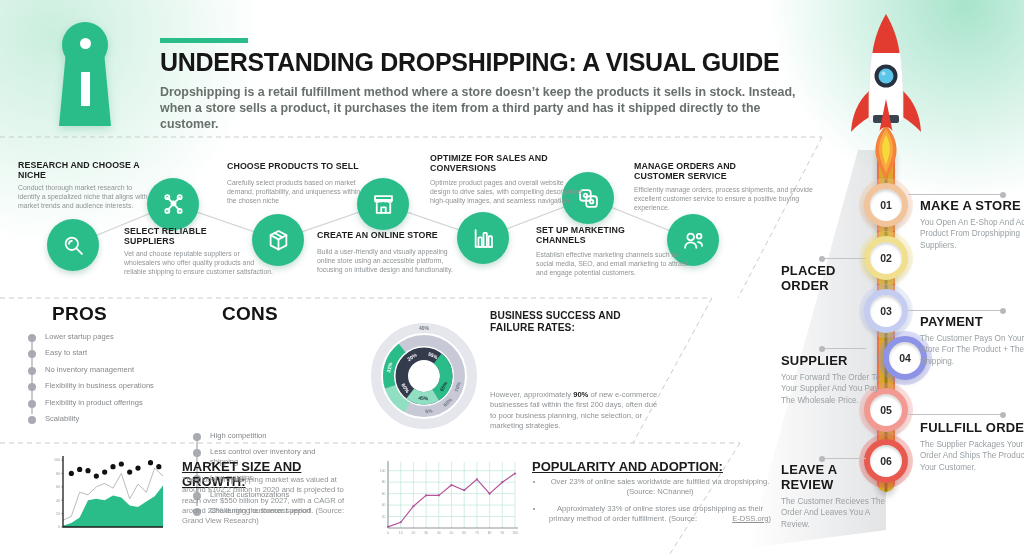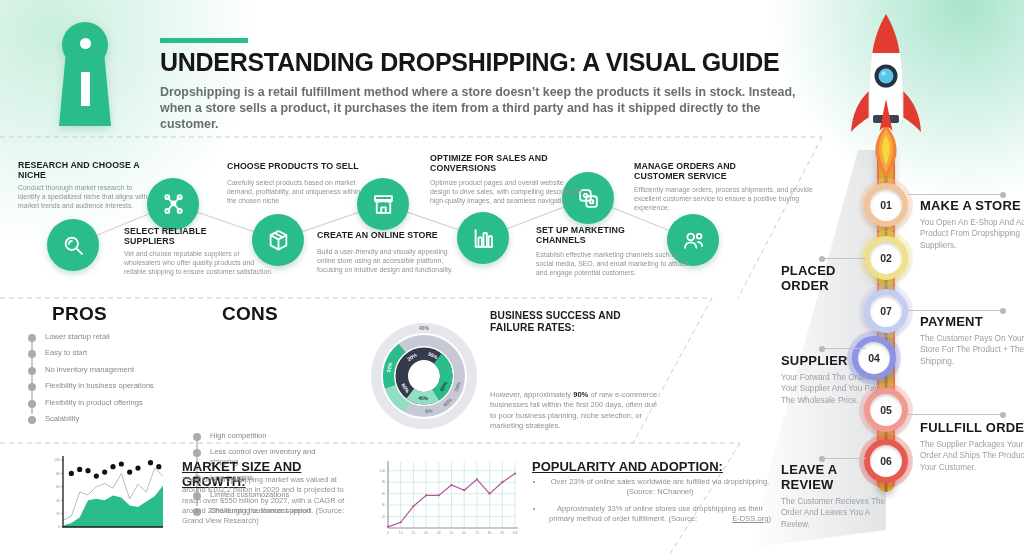--- a/index.html
+++ b/index.html
@@ -163,21 +163,21 @@
   <div class="abs step-body" style="left:317px;top:248px;width:140px;">Build a user-friendly and visually appealing online store using an accessible platform, focusing on intuitive design and functionality.</div>
   <div class="abs step-title" style="left:430px;top:153px;width:130px;">OPTIMIZE FOR SALES AND CONVERSIONS</div>
   <div class="abs step-body" style="left:430px;top:179px;width:155px;">Optimize product pages and overall website design to drive sales, with compelling descriptions, high-quality images, and seamless navigation.</div>
   <div class="abs step-title" style="left:536px;top:225px;width:135px;">SET UP MARKETING CHANNELS</div>
   <div class="abs step-body" style="left:536px;top:251px;width:155px;">Establish effective marketing channels such as social media, SEO, and email marketing to attract and engage potential customers.</div>
   <div class="abs step-title" style="left:634px;top:161px;width:150px;">MANAGE ORDERS AND CUSTOMER SERVICE</div>
   <div class="abs step-body" style="left:634px;top:186px;width:185px;">Efficiently manage orders, process shipments, and provide excellent customer service to ensure a positive buying experience.</div>
 
   <div class="abs big-h" style="left:52px;top:303px;">PROS</div>
   <ul class="abs plist" style="left:28px;top:332px;width:140px;" id="pros-list">
-      <li>Lower startup retail</li>
+      <li>Lower startup pages</li>
       <li>Easy to start</li>
       <li>No inventory management</li>
       <li>Flexibility in business operations</li>
       <li>Flexibility in product offerings</li>
       <li>Scalability</li>
     </ul>
   <div class="abs big-h" style="left:222px;top:303px;">CONS</div>
   <ul class="abs plist" style="left:193px;top:332px;width:135px;" id="cons-list">
       <li>High competition</li>
       <li>Less control over inventory and shipping</li>
@@ -309,23 +309,23 @@
     <circle cx="42.5" cy="68.5" r="2" fill="#a8e4f5"></circle>
   </svg>
 
   <div class="abs ring" style="left: 864px; top: 183px; border-color: rgb(242, 196, 156); box-shadow: rgba(242, 196, 156, 0.333) 0px 0px 0px 5px, rgba(0, 0, 0, 0.18) 0px 2px 3px inset, rgba(0, 0, 0, 0.15) 0px 3px 6px;">
       <span>01</span>
     </div>
   <div class="abs ring" style="left: 864px; top: 236px; border-color: rgb(240, 224, 142); box-shadow: rgba(240, 224, 142, 0.333) 0px 0px 0px 5px, rgba(0, 0, 0, 0.18) 0px 2px 3px inset, rgba(0, 0, 0, 0.15) 0px 3px 6px;">
       <span>02</span>
     </div>
   <div class="abs ring" style="left: 864px; top: 289px; border-color: rgb(196, 204, 242); box-shadow: rgba(196, 204, 242, 0.333) 0px 0px 0px 5px, rgba(0, 0, 0, 0.18) 0px 2px 3px inset, rgba(0, 0, 0, 0.15) 0px 3px 6px;">
-      <span>07</span>
-    </div>
-  <div class="abs ring" style="left: 852px; top: 336px; border-color: rgb(141, 147, 230); box-shadow: rgba(141, 147, 230, 0.333) 0px 0px 0px 5px, rgba(0, 0, 0, 0.18) 0px 2px 3px inset, rgba(0, 0, 0, 0.15) 0px 3px 6px; align-items: center;">
+      <span>03</span>
+    </div>
+  <div class="abs ring" style="left: 883px; top: 336px; border-color: rgb(141, 147, 230); box-shadow: rgba(141, 147, 230, 0.333) 0px 0px 0px 5px, rgba(0, 0, 0, 0.18) 0px 2px 3px inset, rgba(0, 0, 0, 0.15) 0px 3px 6px; align-items: center;">
       <span>04</span>
     </div>
   <div class="abs ring" style="left: 864px; top: 388px; border-color: rgb(242, 153, 146); box-shadow: rgba(242, 153, 146, 0.333) 0px 0px 0px 5px, rgba(0, 0, 0, 0.18) 0px 2px 3px inset, rgba(0, 0, 0, 0.15) 0px 3px 6px;">
       <span>05</span>
     </div>
   <div class="abs ring" style="left: 864px; top: 439px; border-color: rgb(232, 90, 80); box-shadow: rgba(232, 90, 80, 0.333) 0px 0px 0px 5px, rgba(0, 0, 0, 0.18) 0px 2px 3px inset, rgba(0, 0, 0, 0.15) 0px 3px 6px;">
       <span>06</span>
     </div>
 
   <div class="abs tl-line" style="left:908px;top:194px;width:95px;">

